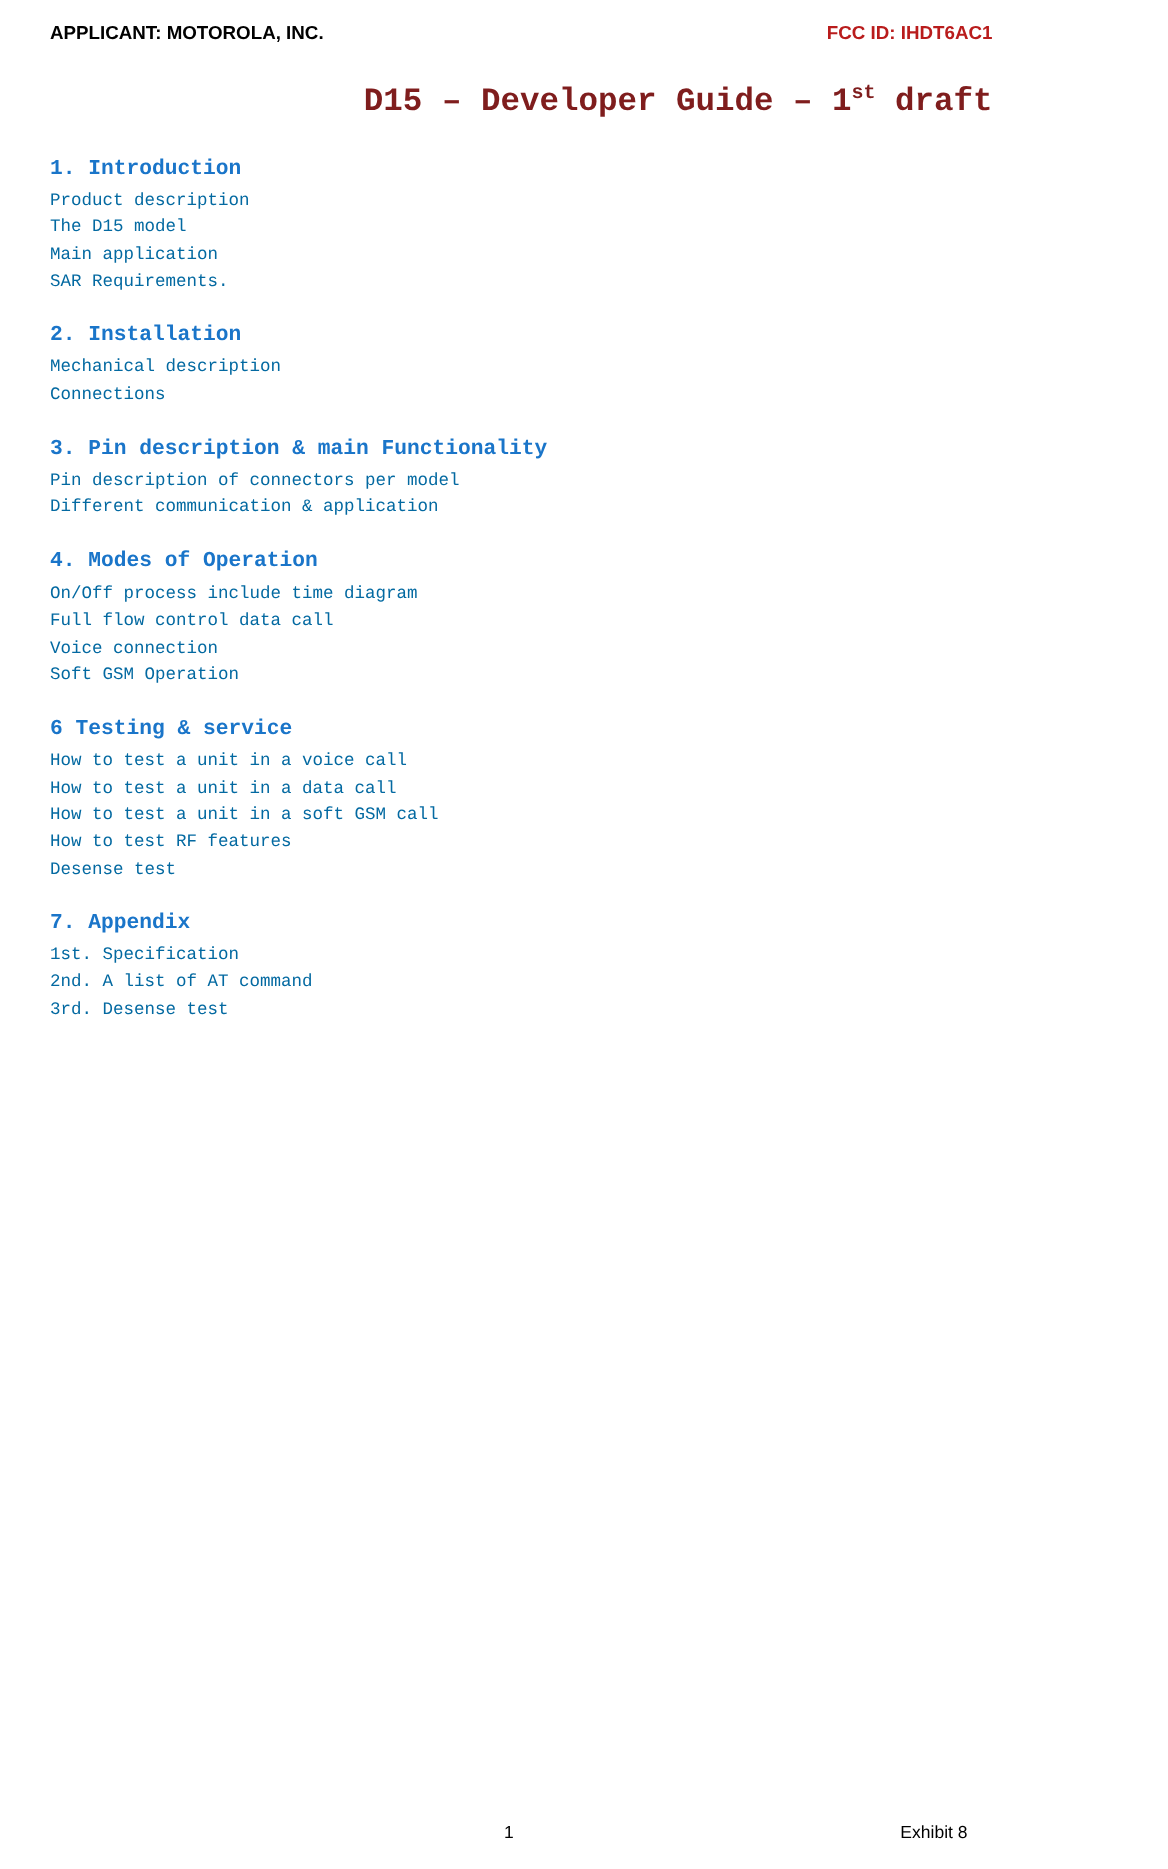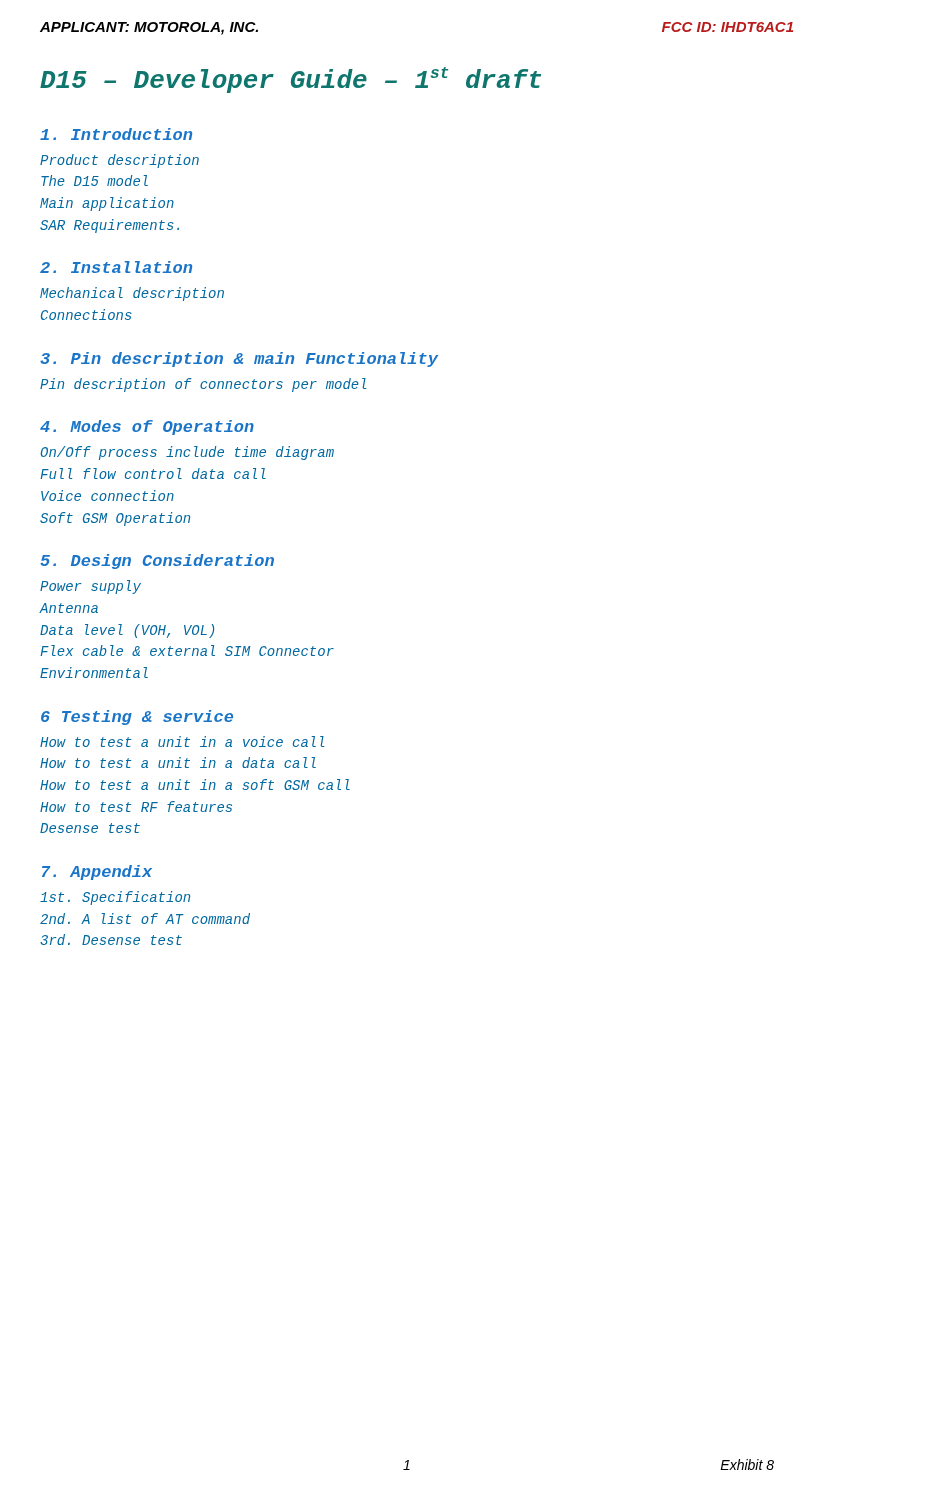--- a/index.html
+++ b/index.html
@@ -16,21 +16,20 @@
       width: 934px;
       min-height: 1495px;
       position: relative;
     }
 
     .page-container {
       width: 814px;
       min-height: 1495px;
       padding: 18px 20px 40px 40px;
       position: relative;
-      font-style: italic;
     }
 
     .header {
       display: flex;
       justify-content: space-between;
       align-items: flex-start;
       margin-bottom: 30px;
       border-bottom: none;
     }
 
@@ -45,23 +44,24 @@
       font-family: Arial, sans-serif;
       font-size: 15px;
       font-weight: bold;
       color: #b91c1c;
     }
 
     .page-title {
       font-family: 'Courier New', Courier, monospace;
       font-size: 26px;
       font-weight: bold;
-      color: #0f766e;
+      color: #7f1d1d;
       margin-bottom: 30px;
       margin-top: 10px;
+      text-align: right;
     }
 
     .page-title sup {
       font-size: 16px;
     }
 
     .section {
       margin-bottom: 22px;
     }
 
@@ -140,39 +140,30 @@
         <div class="section-heading">2. Installation</div>
         <div class="section-content">
           <p>Mechanical description</p>
           <p>Connections</p>
         </div>
       </div>
       <div class="section">
         <div class="section-heading">3. Pin description &amp; main Functionality</div>
         <div class="section-content">
           <p>Pin description of connectors per model</p>
+          <p>Different communication &amp; application</p>
         </div>
       </div>
       <div class="section">
         <div class="section-heading">4. Modes of Operation</div>
         <div class="section-content">
           <p>On/Off process include time diagram</p>
           <p>Full flow control data call</p>
           <p>Voice connection</p>
           <p>Soft GSM Operation</p>
-        </div>
-      </div>
-      <div class="section">
-        <div class="section-heading">5. Design Consideration</div>
-        <div class="section-content">
-          <p>Power supply</p>
-          <p>Antenna</p>
-          <p>Data level (VOH, VOL)</p>
-          <p>Flex cable &amp; external SIM Connector</p>
-          <p>Environmental</p>
         </div>
       </div>
       <div class="section">
         <div class="section-heading">6 Testing &amp; service</div>
         <div class="section-content">
           <p>How to test a unit in a voice call</p>
           <p>How to test a unit in a data call</p>
           <p>How to test a unit in a soft GSM call</p>
           <p>How to test RF features</p>
           <p>Desense test</p>

